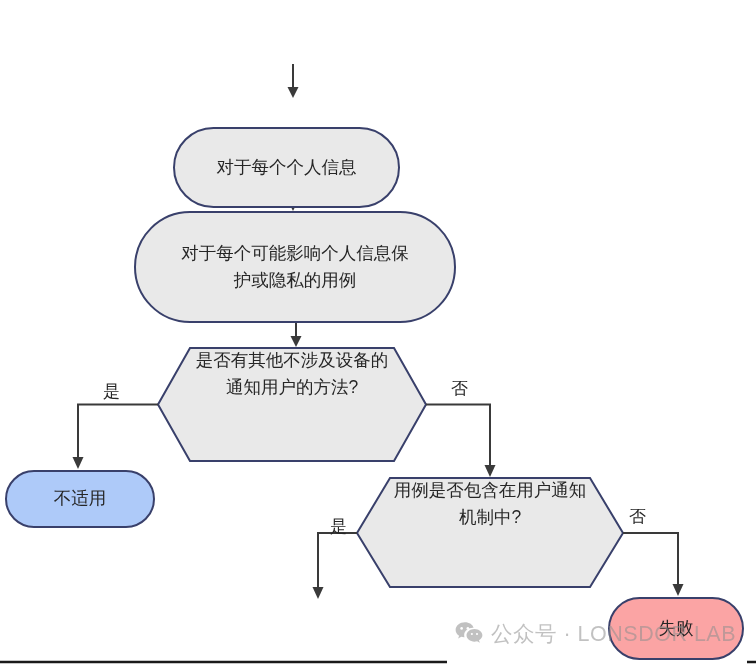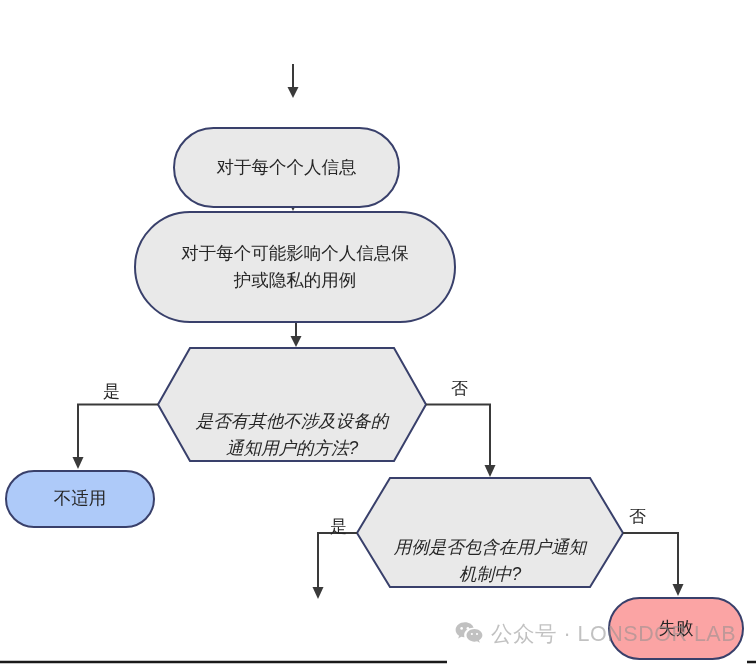--- a/index.html
+++ b/index.html
@@ -39,28 +39,27 @@
   #node-device      { left: 220px; top: 3px;   width: 145px; height: 61px; border-radius: 31px; }
   #node-per-info    { left: 173px; top: 102px; width: 227px; height: 81px; border-radius: 41px; margin-top: 25px; }
   #node-per-usecase { left: 134px; top: 211px; width: 322px; height: 112px; border-radius: 56px; }
   #node-na   { left: 5px;   top: 470px; width: 150px; height: 58px; border-radius: 33px; background: var(--na-fill); }
   #node-pass { left: 242px; top: 600px; width: 153px; height: 58px; border-radius: 29px; background: var(--pass-fill); }
   #node-fail { left: 608px; top: 597px; width: 136px; height: 63px; border-radius: 32px; background: var(--fail-fill); }
 
   .hex-label {
     position: absolute;
     display: flex;
-    align-items: flex-end;
+    align-items: flex-start;
     justify-content: center;
     text-align: center;
     font-size: 17.5px;
     line-height: 1.55;
     color: var(--text);
     z-index: 2;
-    font-style: italic;
   }
   #hex1-label { left: 157px; top: 347px; width: 270px; height: 115px; }
   #hex2-label { left: 357px; top: 477px; width: 266px; height: 111px; }
   .w240 { display: inline-block; max-width: 242px; }
   .w205 { display: inline-block; max-width: 205px; }
 
   .edge-label {
     position: absolute;
     font-size: 17px;
     color: var(--text);

